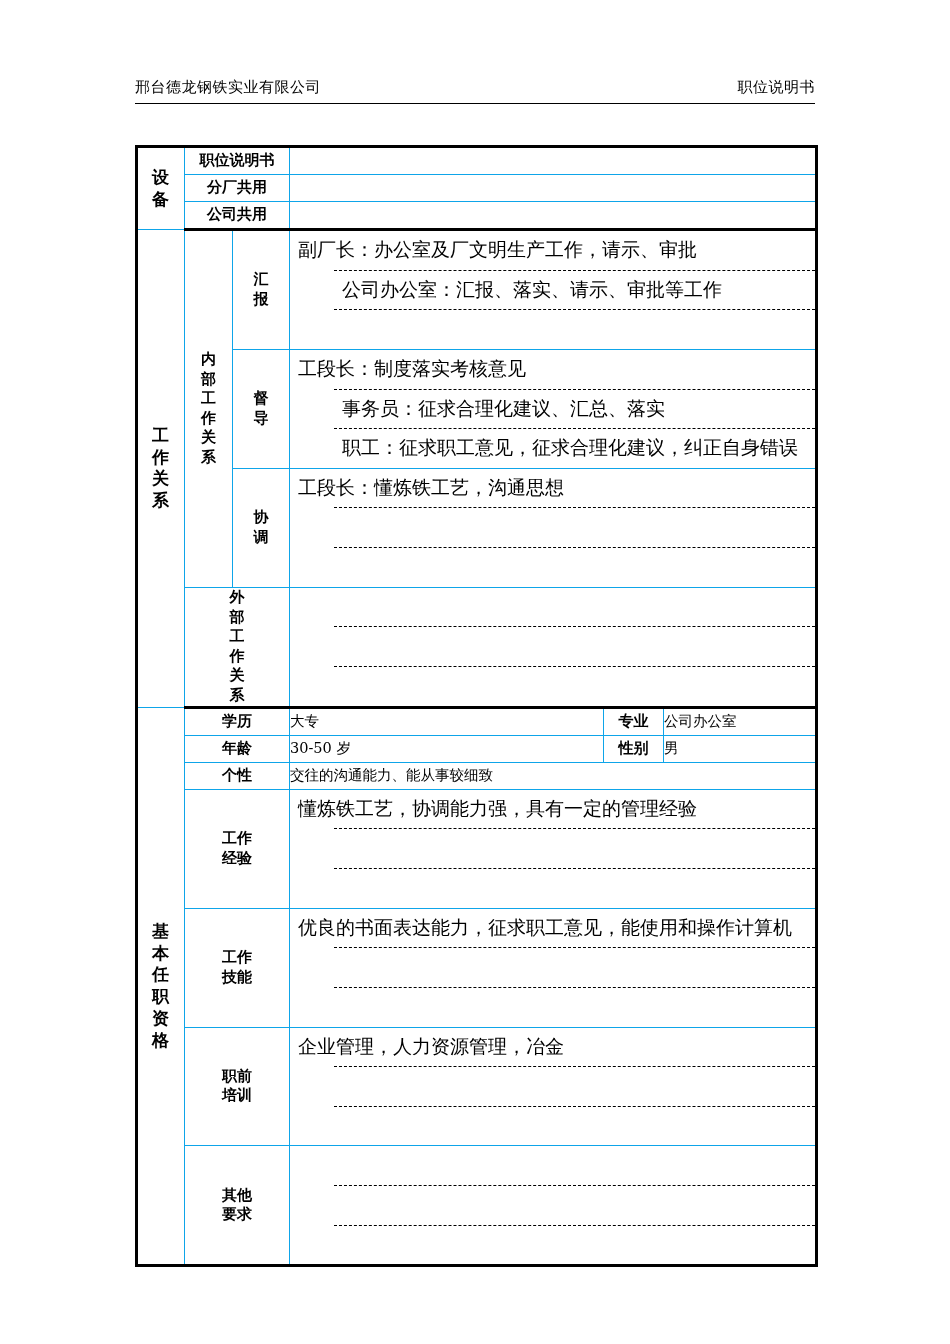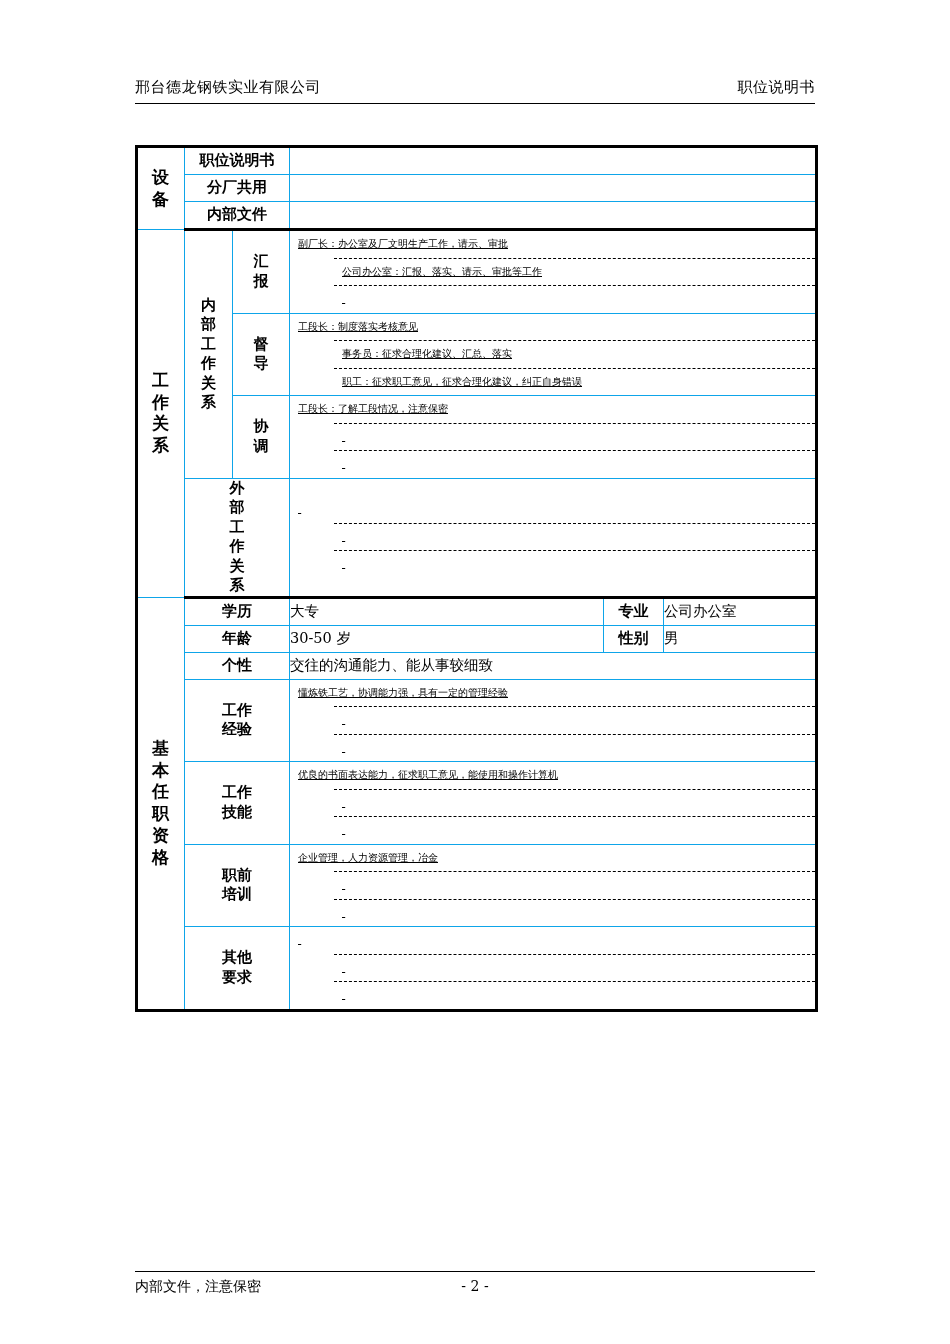--- a/index.html
+++ b/index.html
@@ -99,23 +99,22 @@
   .cellpad {
     padding: 5px 8px;
     font-size: 14.5px;
     line-height: 1.5;
   }
   .sub-cell {
     padding: 0;
   }
   .sub-row {
     padding: 6px 4px 7px 8px;
-    font-size: 10px;
+    font-size: 19px;
     line-height: 1.35;
-    text-decoration: underline;
   }
   .sub-row + .sub-row { border-top: 1px dashed #000; margin-left: 44px; }
   .empty-h { height: 26px; }
 </style>
 </head>
 <body>
 
 <div class="page">
 
   <div class="doc-header">
@@ -140,21 +139,21 @@
         <span>备</span>
       </td>
       <td class="outer-top rowlabel" colspan="2">职位说明书</td>
       <td class="outer-top outer-right cellpad empty-h" colspan="3"></td>
     </tr>
     <tr>
       <td class="rowlabel" colspan="2">分厂共用</td>
       <td class="outer-right cellpad empty-h" colspan="3"></td>
     </tr>
     <tr>
-      <td class="rowlabel thick-bottom" colspan="2">内部文件</td>
+      <td class="rowlabel thick-bottom" colspan="2">公司共用</td>
       <td class="outer-right cellpad empty-h thick-bottom" colspan="3"></td>
     </tr>
 
     <tr>
       <td class="outer-left vlabel" rowspan="4">
         <span>工</span>
         <span>作</span>
         <span>关</span>
         <span>系</span>
       </td>
@@ -186,21 +185,21 @@
         <div class="sub-row">事务员：征求合理化建议、汇总、落实</div>
         <div class="sub-row">职工：征求职工意见，征求合理化建议，纠正自身错误</div>
       </td>
     </tr>
     <tr>
       <td class="rowlabel">
         <span>协</span>
         <span>调</span>
       </td>
       <td class="sub-cell outer-right" colspan="3">
-        <div class="sub-row">工段长：了解工段情况，注意保密</div>
+        <div class="sub-row">工段长：懂炼铁工艺，沟通思想</div>
         <div class="sub-row">&nbsp;</div>
         <div class="sub-row">&nbsp;</div>
       </td>
     </tr>
     <tr>
       <td class="rowlabel thick-bottom" colspan="2">
         <span>外</span>
             <span>部</span>
         <span>工</span>
             <span>作</span>
@@ -278,18 +277,14 @@
       </td>
       <td class="sub-cell outer-right outer-bottom" colspan="3">
         <div class="sub-row">&nbsp;</div>
         <div class="sub-row">&nbsp;</div>
         <div class="sub-row">&nbsp;</div>
       </td>
     </tr>
   </tbody>
     </table>
 
-  <div class="doc-footer">
-    <div class="left">内部文件，注意保密</div>
-    <div class="center">- 2 -</div>
-  </div>
 
 </div>
 
 </body></html>

